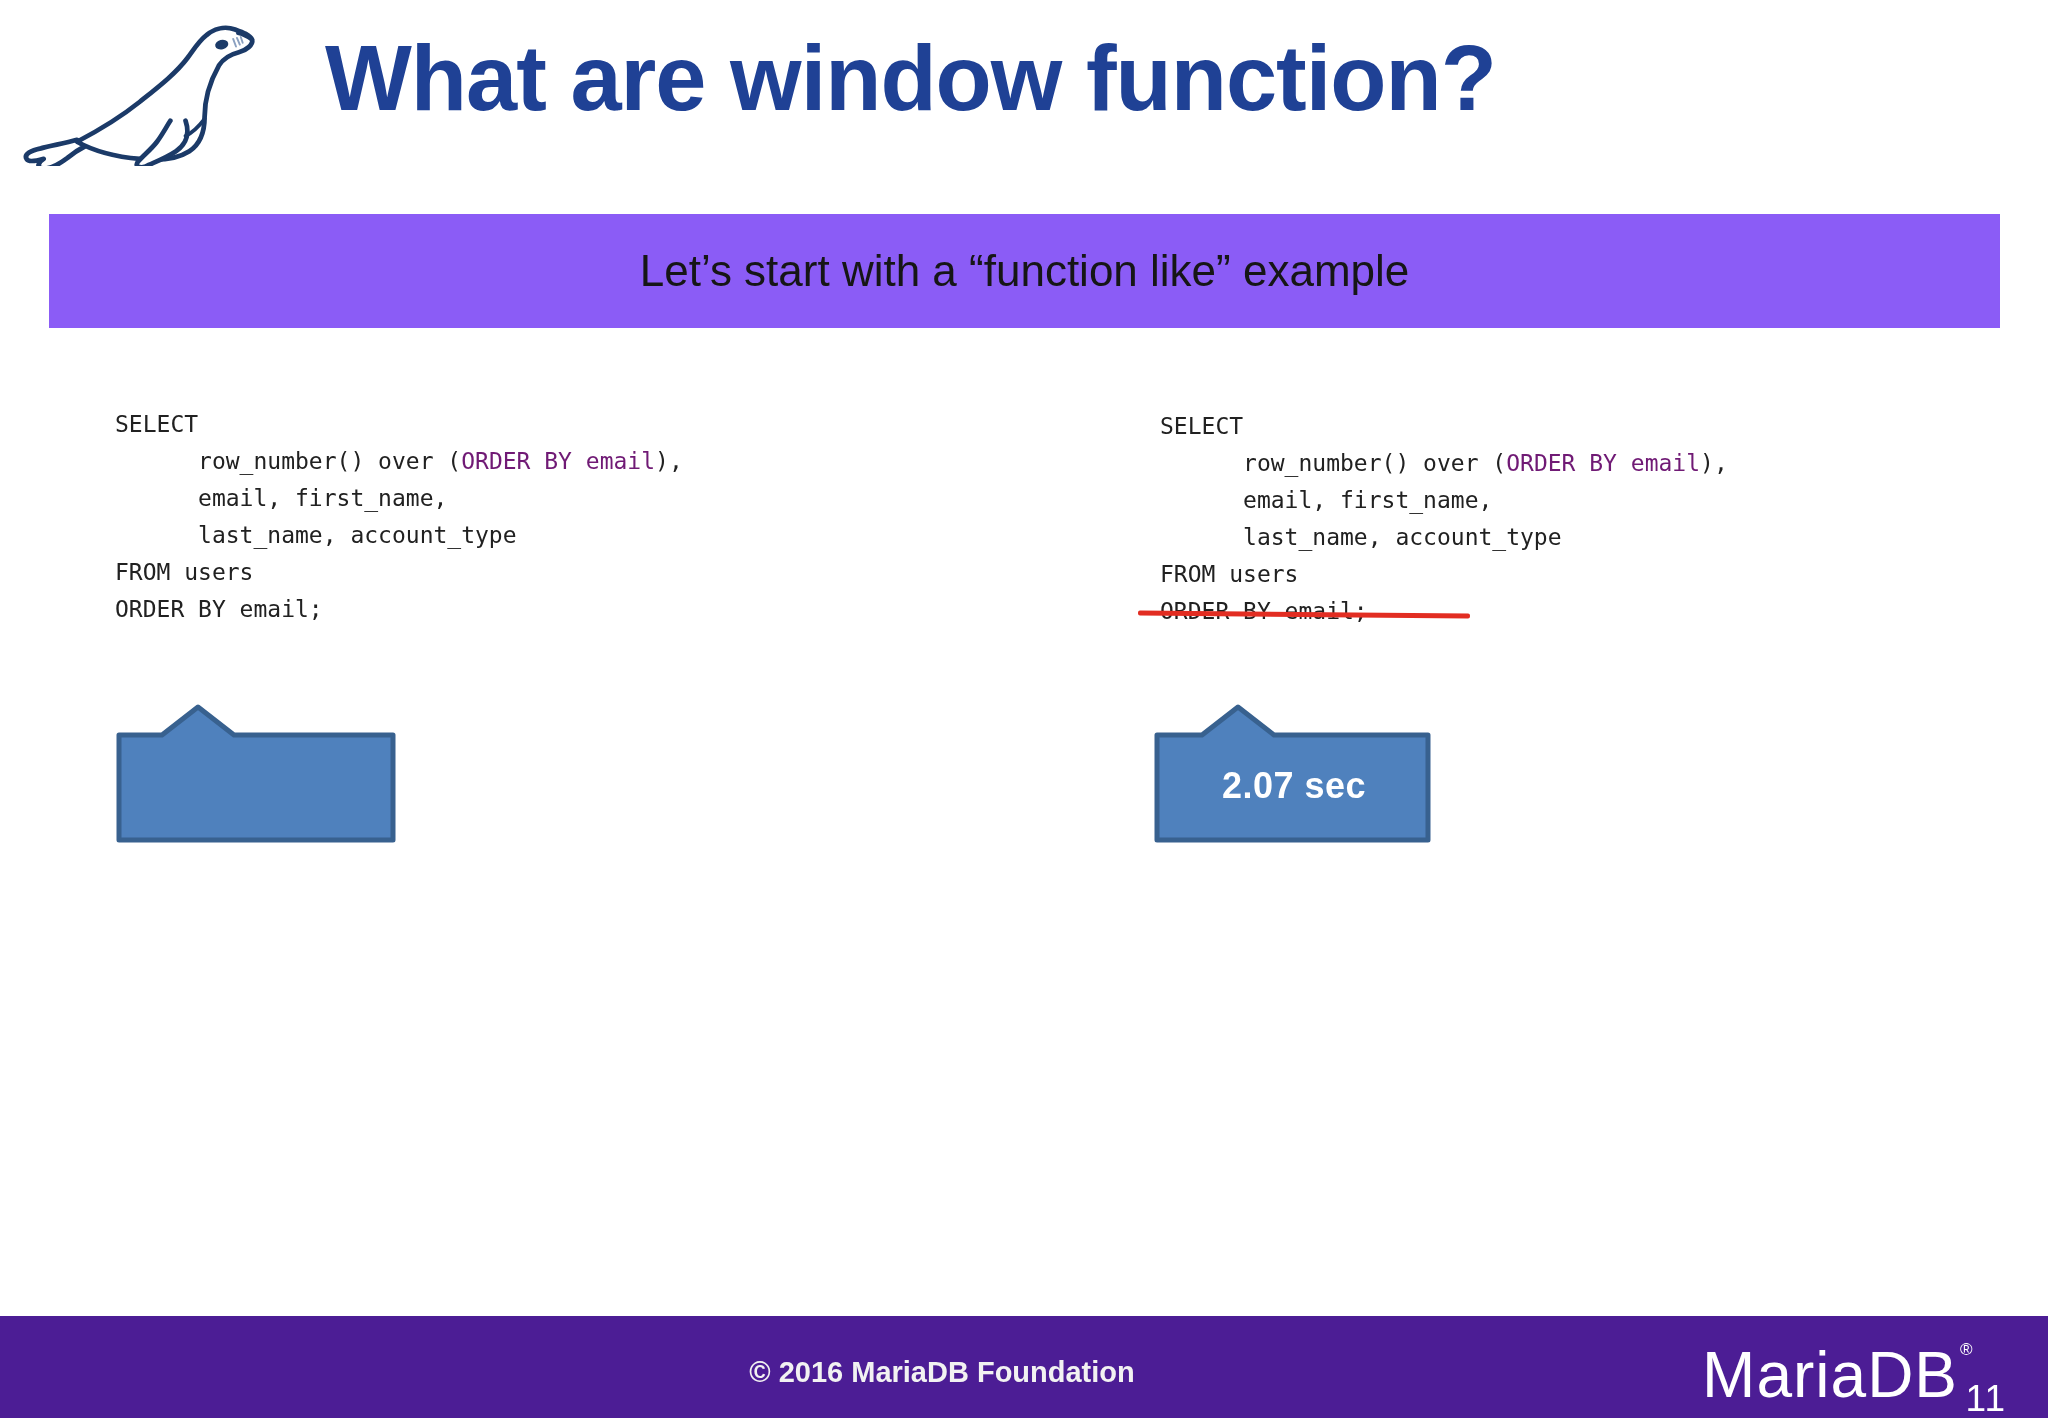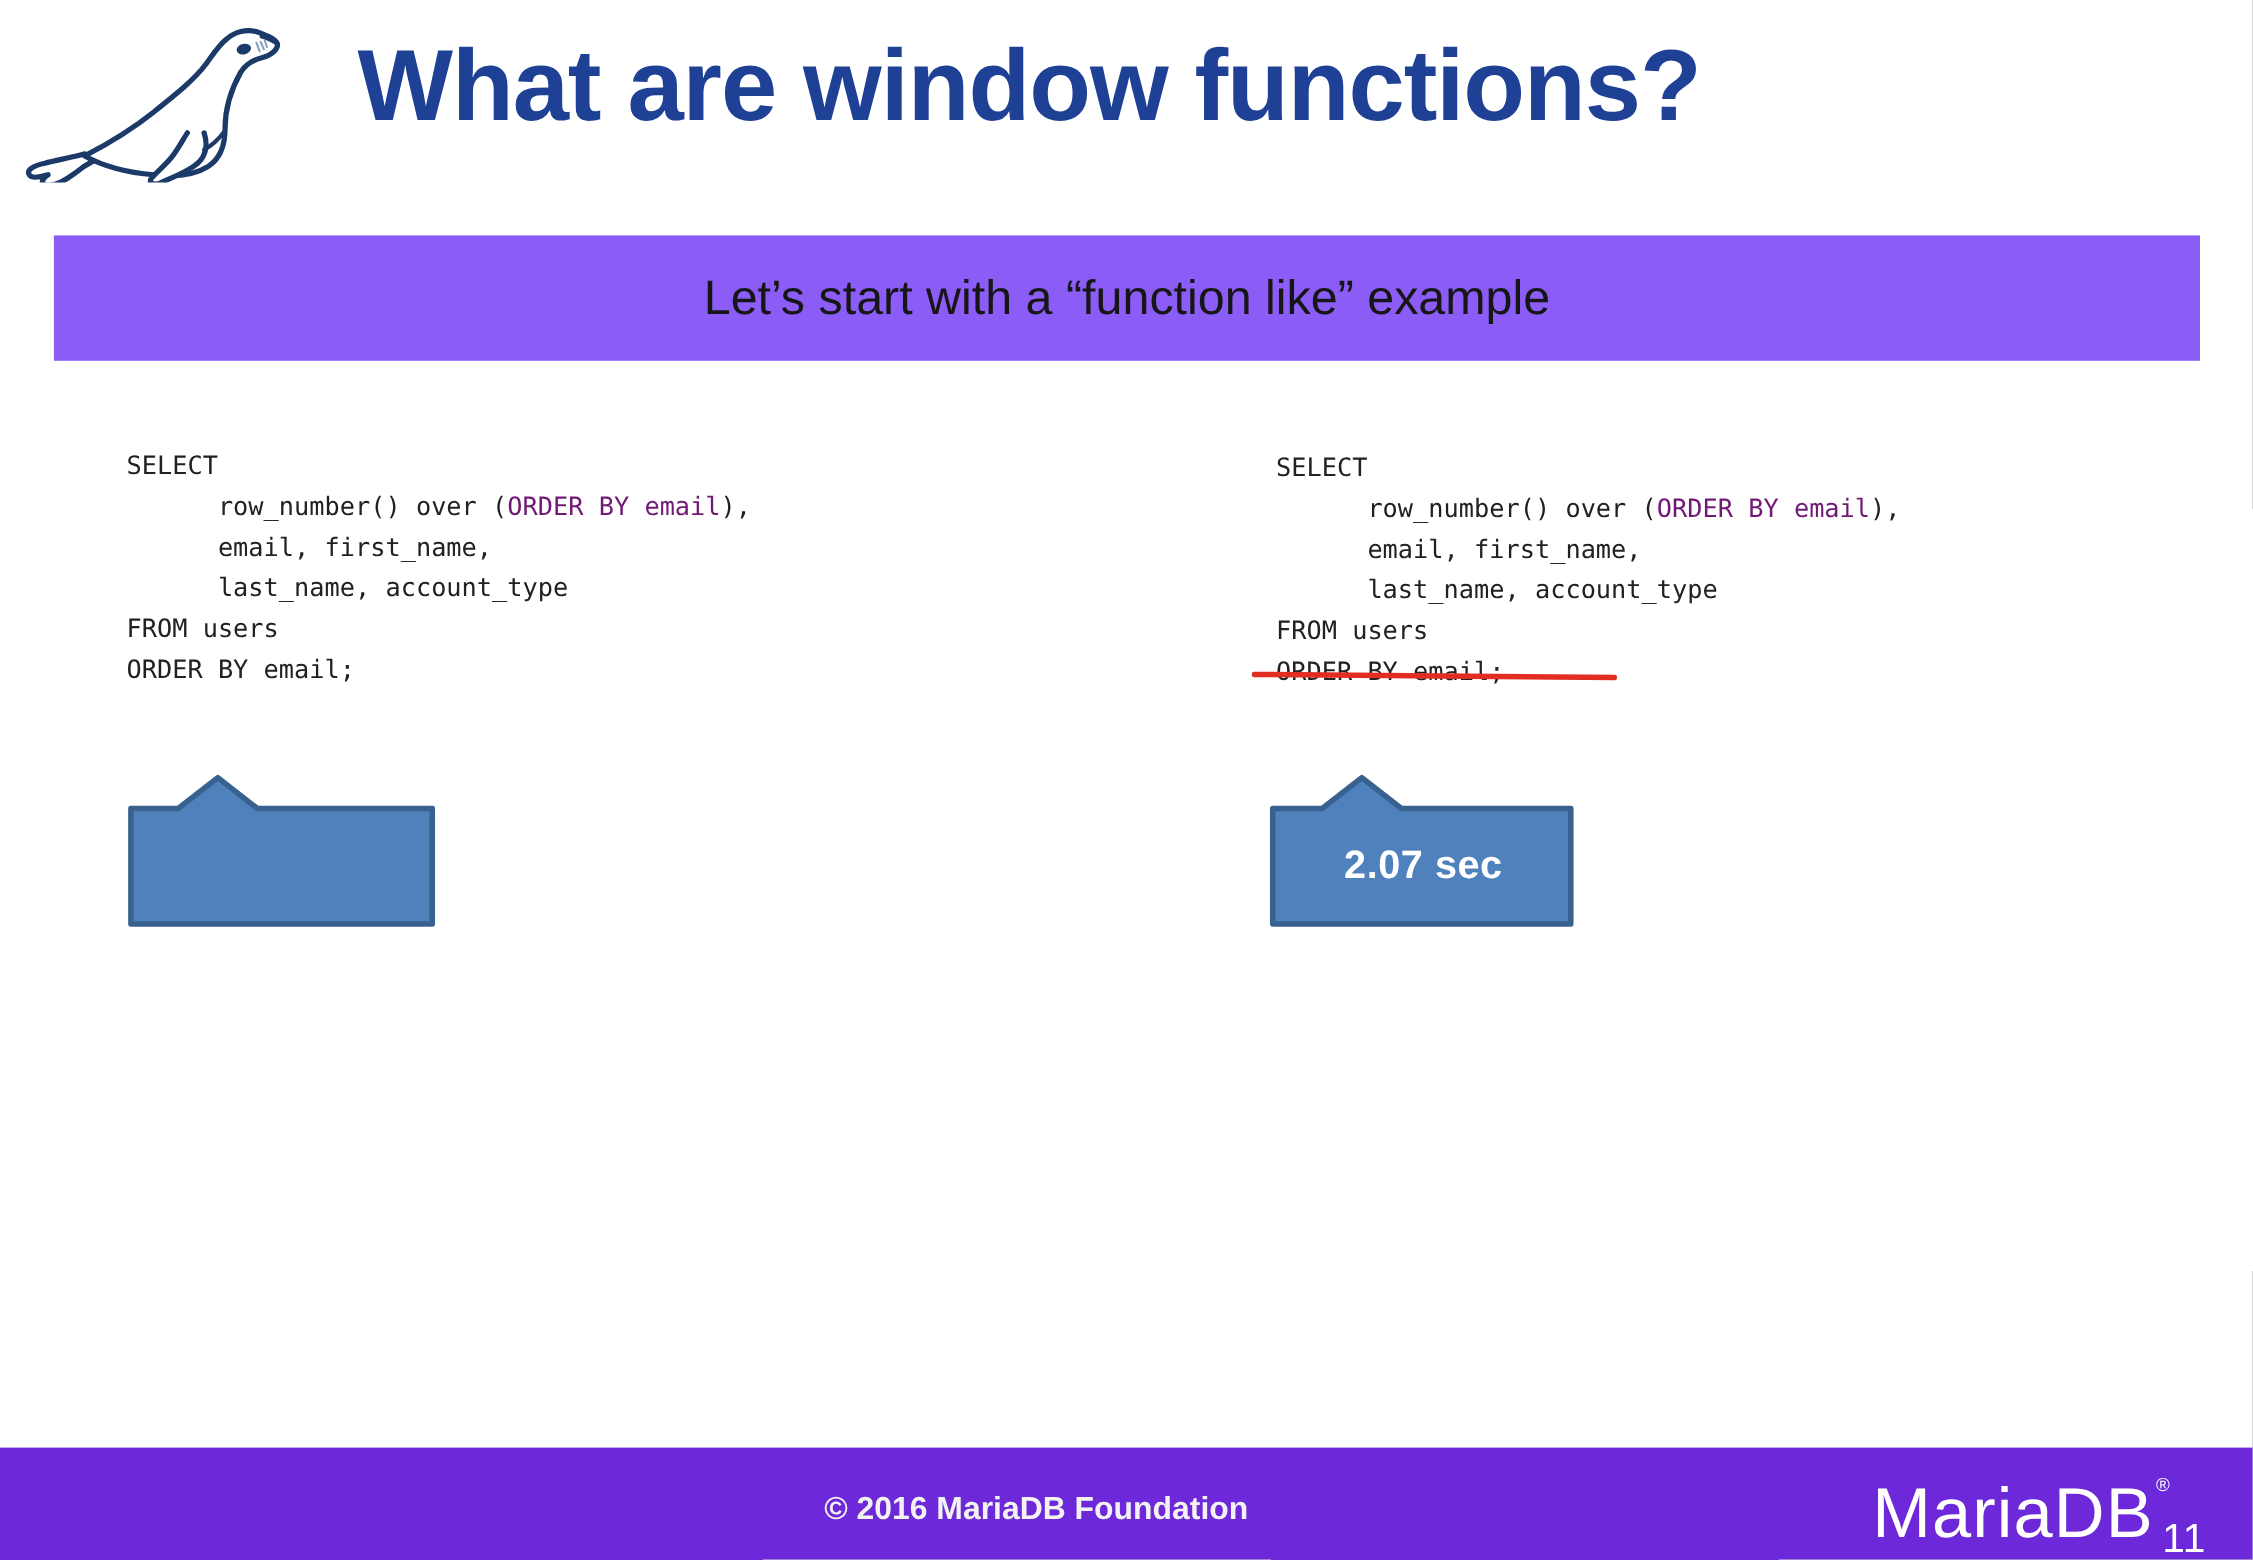--- a/index.html
+++ b/index.html
@@ -45,21 +45,21 @@
   .callout-right { left:1154px; top:703px; }
   .callout svg { position:absolute; left:0; top:0; width:100%; height:100%; overflow:visible; }
   .callout .label {
     position:absolute; left:3px; top:32px; width:274px; height:102px;
     display:flex; align-items:center; justify-content:center;
     color:#ffffff; font-size:36px; font-weight:700; letter-spacing:0.5px;
   }
   
   .footer {
     position:absolute; left:0; top:1316px; width:2048px; height:102px;
-    background:#6d28d9;
+    background:#4c1d95;
   }
   .copyright {
     position:absolute; left:942px; top:40px; transform:translateX(-50%);
     color:#f2f2f2; font-size:29px; font-weight:700; white-space:nowrap;
   }
   .brand {
     position:absolute; right:36px; top:22px;
     color:#ffffff; font-size:64px; font-weight:400; letter-spacing:1px;
     font-stretch:condensed; white-space:nowrap;
   }
@@ -81,21 +81,21 @@
       <path d="M176,118 C180,130 178,142 166,150 C154,158 142,162 134,166 C128,168 122,166 126,161 C132,154 140,148 146,140 C152,132 156,124 160,118"></path>
 
       <path d="M196,116 C190,124 184,130 176,134" fill="none" stroke-width="4"></path>
     </g>
 
     <ellipse cx="214" cy="38" rx="7" ry="5" fill="#1b3a68" stroke="none" transform="rotate(-15 214 38)"></ellipse>
     <path d="M246,33 C240,29 236,27 231,26" fill="none" stroke="#1b3a68" stroke-width="4" stroke-linecap="round"></path>
     <path d="M226,32 l3,8 M230,31 l3,7 M234,30 l2,6" fill="none" stroke="#8aa0c0" stroke-width="2" stroke-linecap="round"></path>
   </svg>
 
-  <h1 class="page-title">What are window functions?</h1>
+  <h1 class="page-title">What are window function?</h1>
 
   <div class="banner">
     <span>Let’s start with a “function like” example</span>
   </div>
 
   <pre class="code code-left"><span class="line">SELECT</span><span class="line"><span>      row_number() over (</span><span class="red">ORDER BY email</span><span>),</span></span><span class="line">      email, first_name,</span><span class="line">      last_name, account_type</span><span class="line">FROM users</span><span class="line">ORDER BY email;</span></pre>
 
   <pre class="code code-right"><span class="line">SELECT</span><span class="line"><span>      row_number() over (</span><span class="red">ORDER BY email</span><span>),</span></span><span class="line">      email, first_name,</span><span class="line">      last_name, account_type</span><span class="line">FROM users</span><span class="line">ORDER BY email;</span></pre>
 
   <div class="strike"></div>

